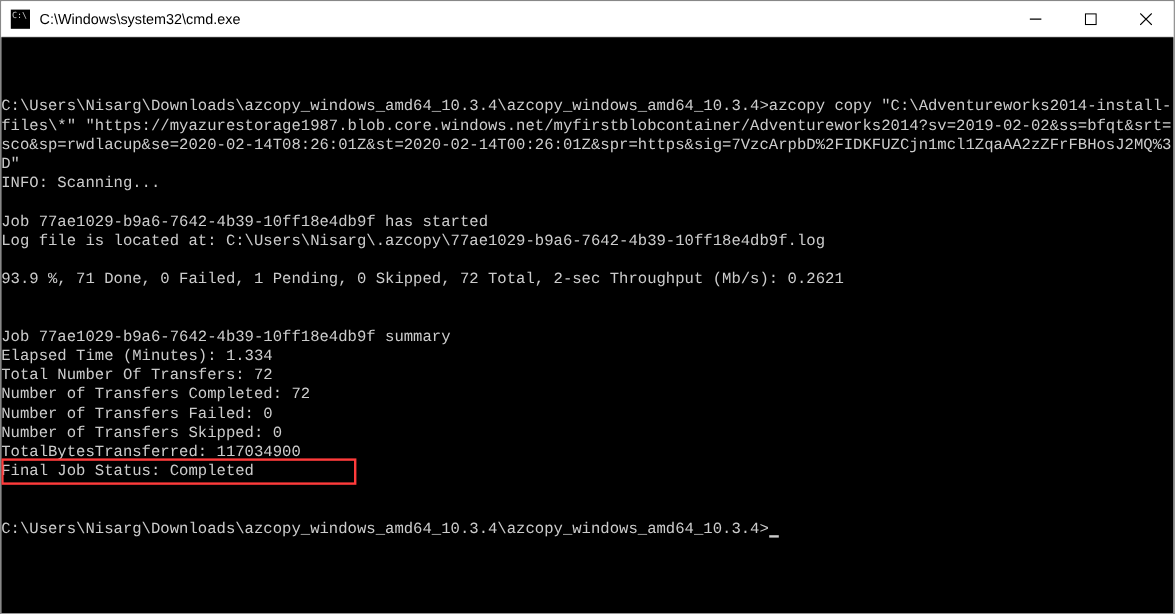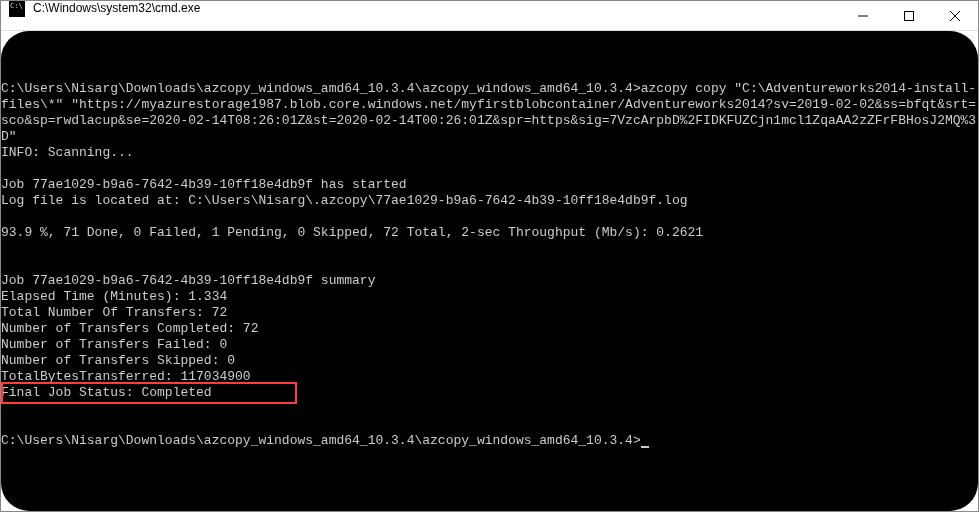--- a/index.html
+++ b/index.html
@@ -12,20 +12,21 @@
       height: 512px;
       background: #fff;
       font-family: 'Segoe UI', Tahoma, sans-serif;
       overflow: hidden;
       border: 1px solid #888;
     }
     .titlebar {
       height: 30px;
       background: #ffffff;
       display: flex;
+      align-items: center;
       border-bottom: 1px solid #e0e0e0;
     }
     .titlebar-icon {
       width: 16px;
       height: 16px;
       margin-left: 8px;
       margin-right: 6px;
       background: #000;
       position: relative;
       display: inline-block;
@@ -69,21 +70,20 @@
       color: #cccccc;
       font-family: Consolas, 'Courier New', monospace;
       font-size: 13px;
       line-height: 16px;
       padding: 2px 0 0 0;
       height: calc(100% - 30px);
       overflow: hidden;
       white-space: pre-wrap;
       word-break: break-all;
       position: relative;
-      border-radius: 28px;
     }
     .term-line {
       min-height: 16px;
     }
     .highlight-box {
       border: 2px solid #ff3b3b;
       position: absolute;
       pointer-events: none;
     }
     .cursor {

